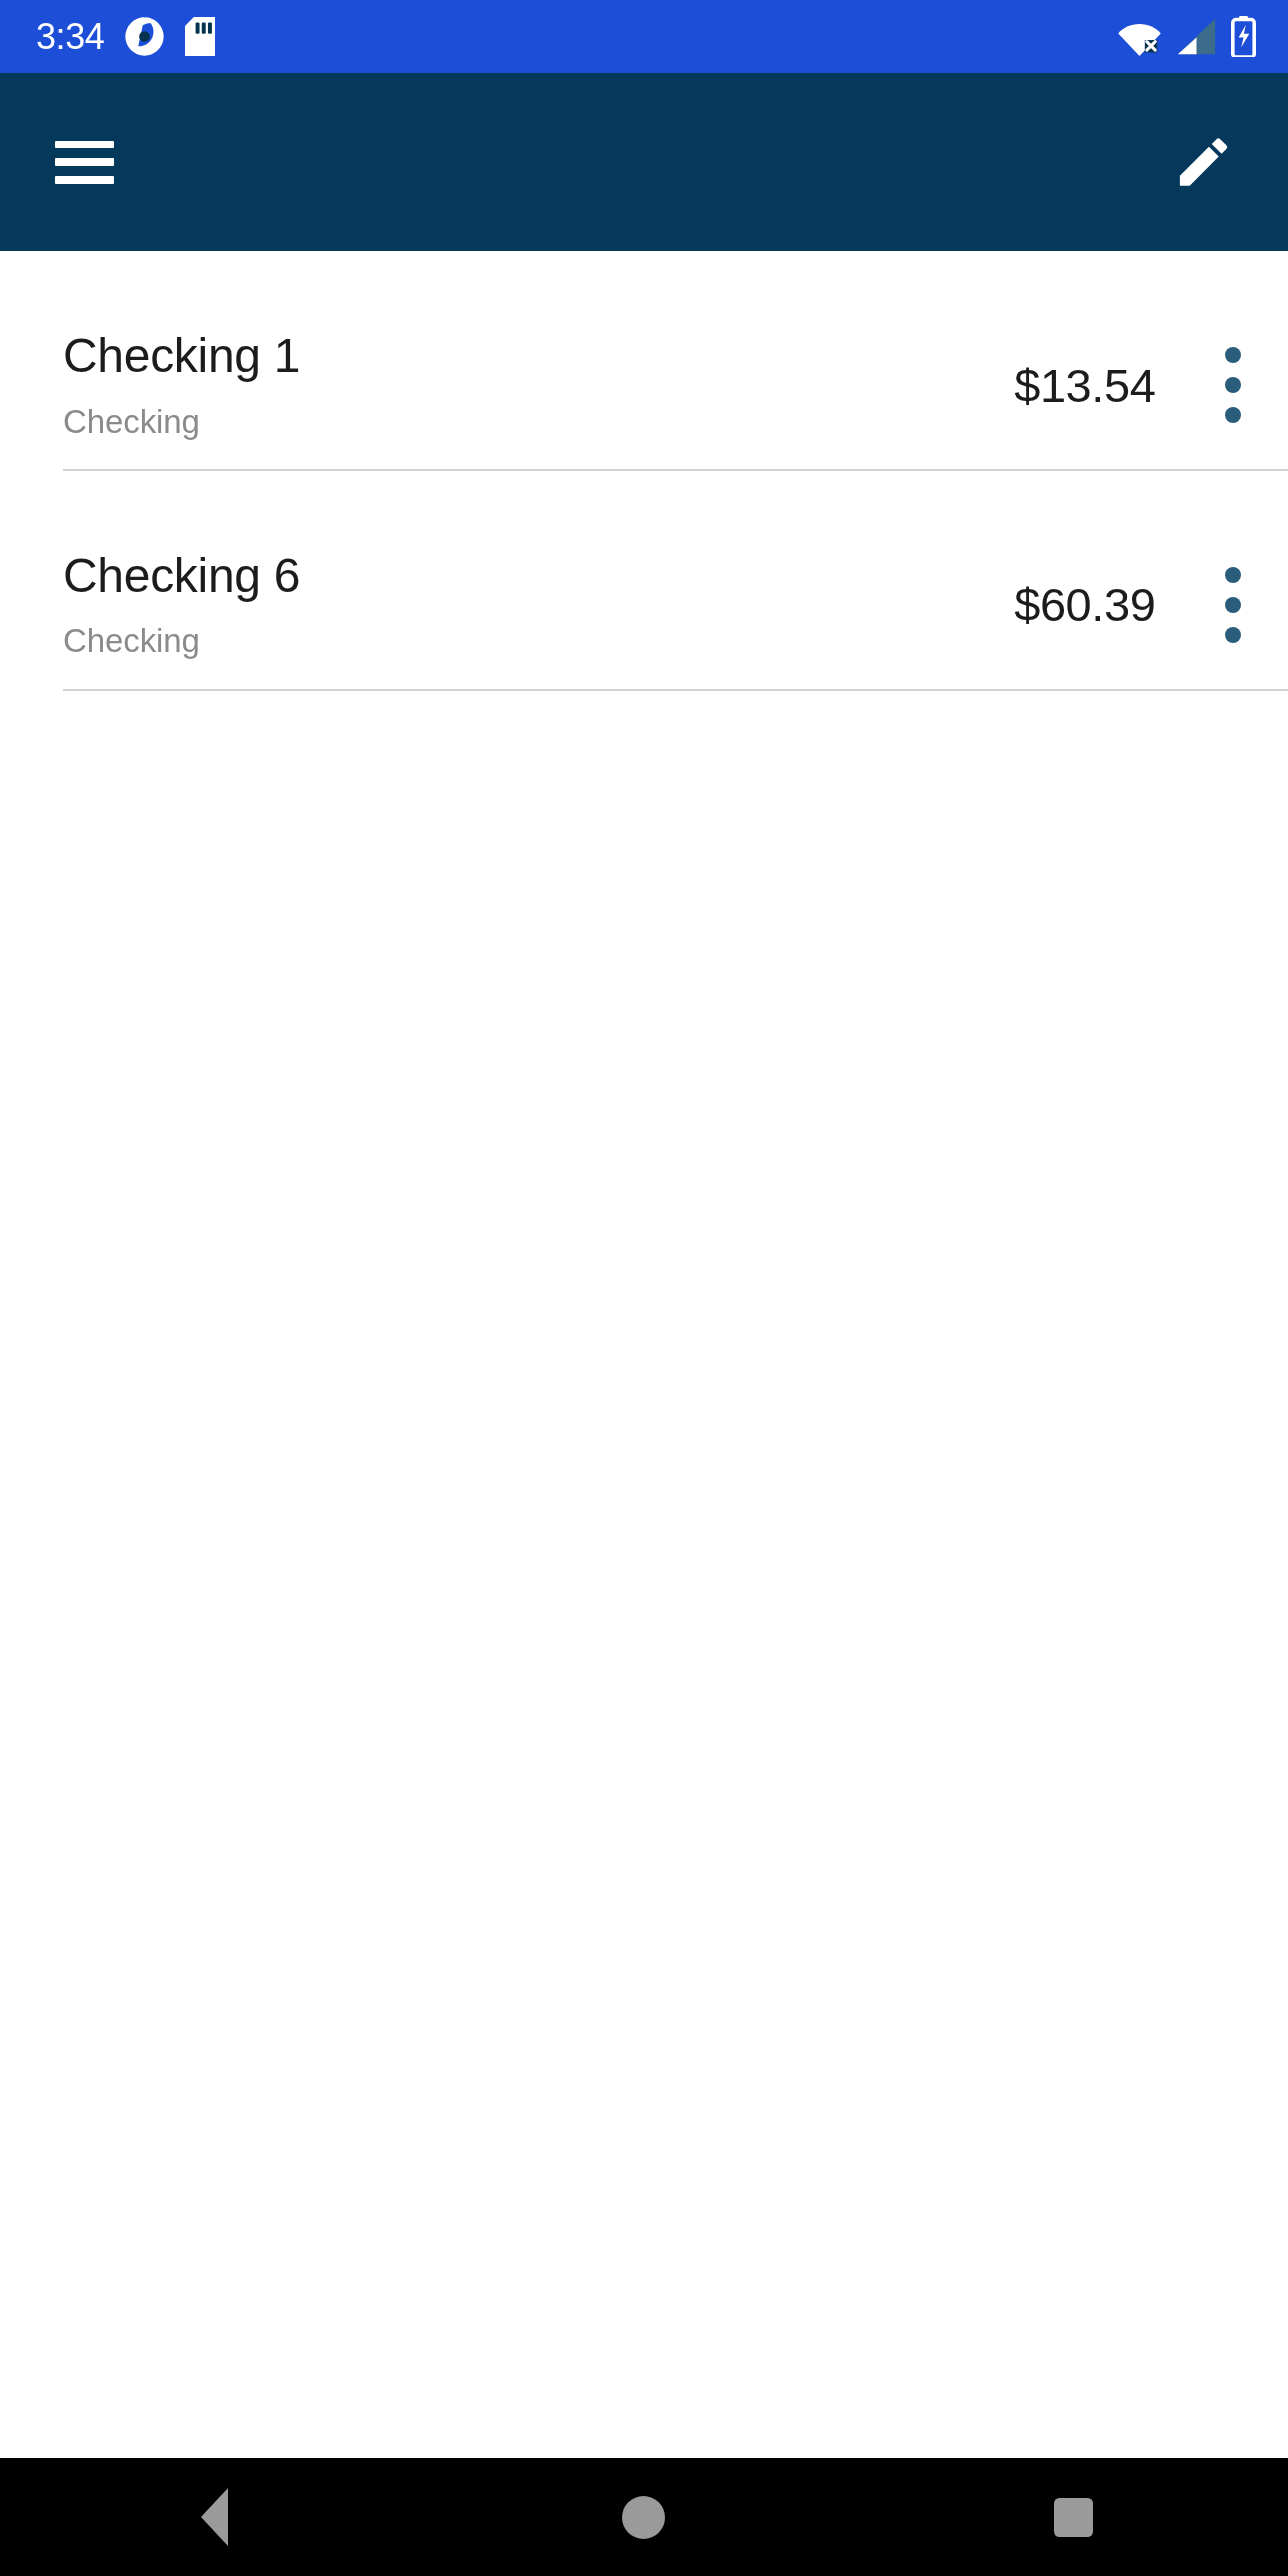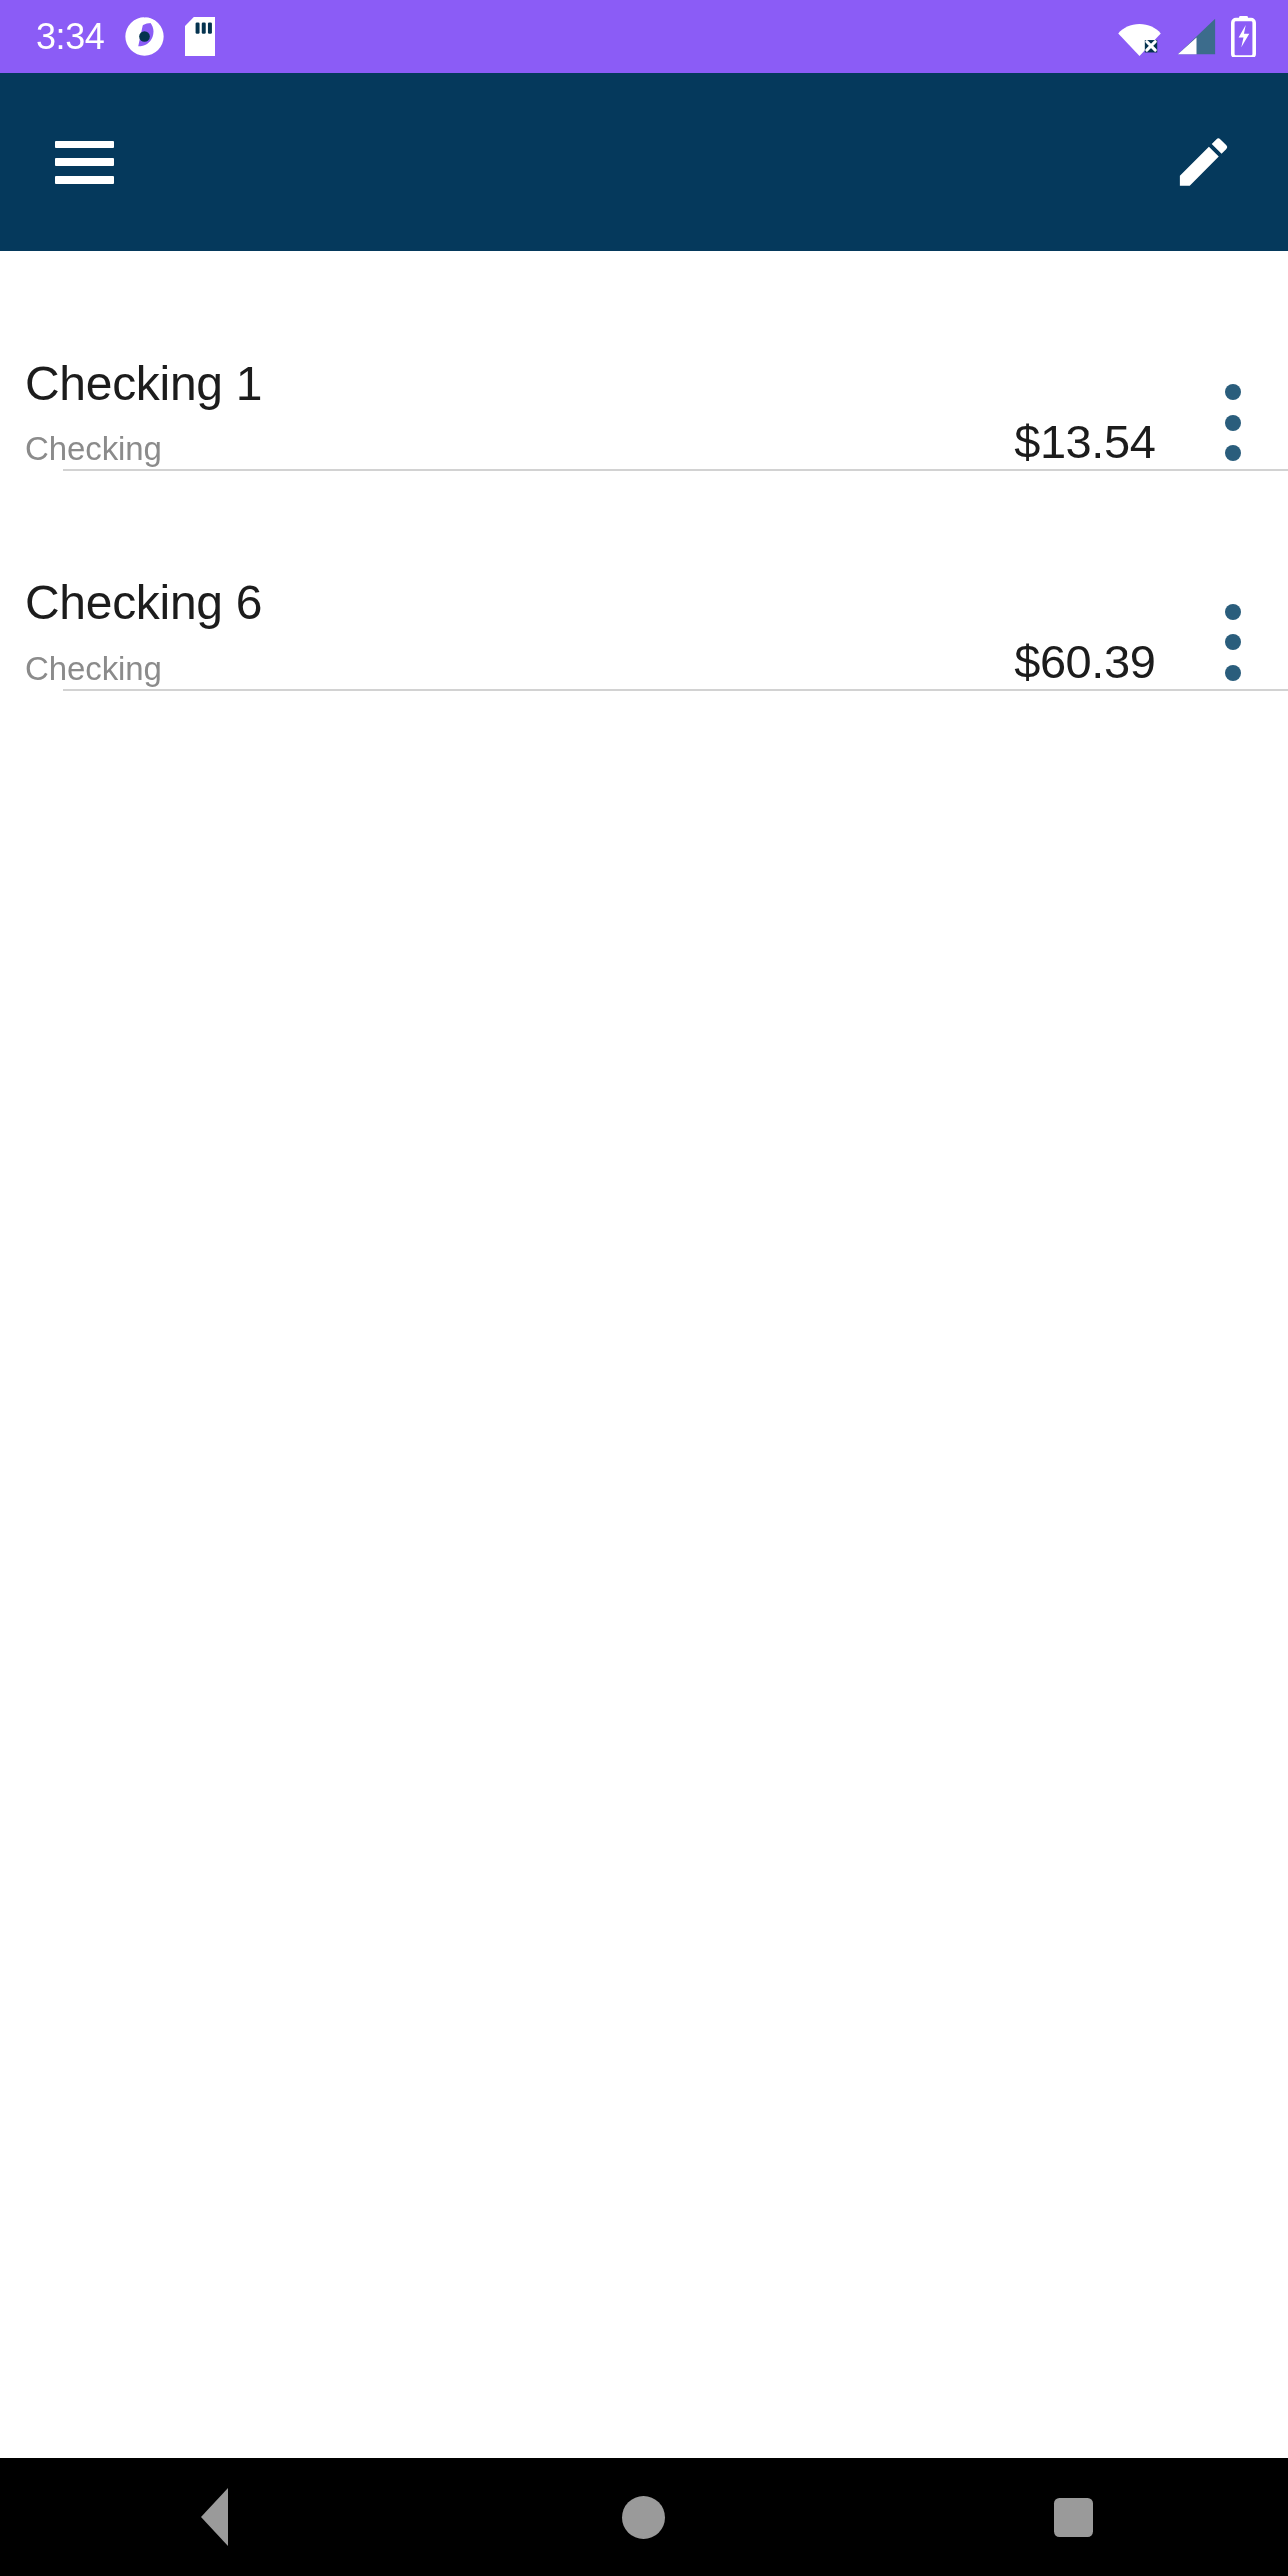--- a/index.html
+++ b/index.html
@@ -7,21 +7,21 @@
     width:1288px; height:2576px;
     background:#ffffff;
     font-family:"Liberation Sans", sans-serif;
     overflow:hidden;
   }
   #screen { position:relative; width:1288px; height:2576px; background:#ffffff; }
 
   
   .status-bar{
     position:absolute; top:0; left:0; width:1288px; height:73px;
-    background:#8b5cf6;
+    background:#1d4ed8;
     display:flex; align-items:center; justify-content:space-between;
     padding:0 32px 0 36px;
   }
   .status-left{ display:flex; align-items:center; gap:19.7px; }
   .status-right{ display:flex; align-items:center; gap:14.3px; }
   .clock{
     color:#ffffff; font-size:36px; font-weight:400;
     letter-spacing:-0.4px; line-height:1;
     font-family:"Liberation Sans", sans-serif;
   }
@@ -54,22 +54,22 @@
     position:absolute; top:251px; left:0; width:1288px; bottom:0;
     background:#ffffff;
   }
   .section-header{
     color:#0d4c70; font-size:38px; font-weight:400;
     padding:79px 0 0 63px; letter-spacing:0.4px;
   }
 
   .account-row{
     position:relative;
-    display:flex; align-items:flex-end;
-    padding:0 0 0 25px;
+    display:flex; align-items:center;
+    padding:0 0 0 63px;
     height:168px;
     cursor:pointer;
   }
   .account-row.first{ margin-top:50px; }
   .acct-text{ flex:1 1 auto; display:flex; flex-direction:column; justify-content:center; }
   .acct-name{
     color:#1c1c1c; font-size:48px; font-weight:400; line-height:1.12;
     letter-spacing:-0.3px;
   }
   .acct-type{

